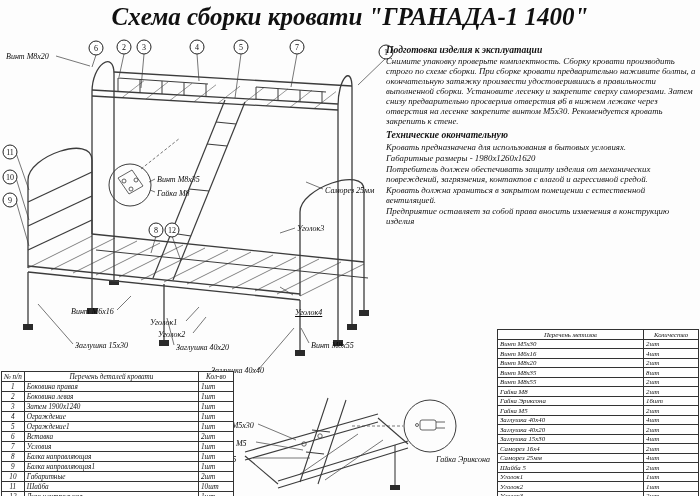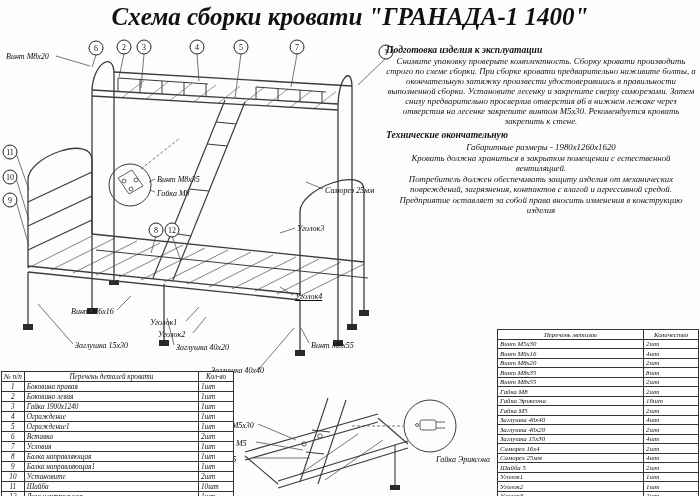--- a/index.html
+++ b/index.html
@@ -9,21 +9,21 @@
          font:bold italic 25px "Liberation Serif",serif;}
   .drawing-svg{position:absolute;left:0;top:40px;}
   .detail-svg{position:absolute;left:200px;top:390px;}
   .overlay{position:absolute;left:0;top:0;width:700px;height:496px;pointer-events:none;}
   .callout{position:absolute;transform:translate(-50%,-50%);width:13px;height:13px;
            border:1px solid #222;border-radius:50%;background:#fff;
            font:8px/13px "Liberation Serif",serif;text-align:center;}
   .plabel{position:absolute;font:italic 8px "Liberation Serif",serif;white-space:nowrap;color:#0a0a0a;}
   .instructions{position:absolute;left:386px;top:41px;width:310px;}
   .sec-h{font:bold italic 9.6px/1.18 "Liberation Serif",serif;margin:3px 0 1px;}
-  .instructions p{font:italic 8.8px/1.14 "Liberation Serif",serif;margin:0 0 1px;text-align:center;}
+  .instructions p{font:italic 8.8px/1.14 "Liberation Serif",serif;margin:0 0 1px;text-align:left;}
   table{border-collapse:collapse;position:absolute;background:#fff;}
   .parts{left:1px;top:371px;width:233px;}
   .parts th,.parts td{border:0.5px solid #333;font:italic 7.2px/8px "Liberation Serif",serif;
                       padding:0.5px 2px;white-space:nowrap;}
   .parts th{text-align:center;font-weight:normal;}
   .parts td:first-child{width:16px;text-align:center;}
   .parts td:last-child{width:30px;text-align:left;}
   .hw{left:497px;top:329px;width:202px;}
   .hw th,.hw td{border:0.5px solid #333;font:italic 6.8px/7.5px "Liberation Serif",serif;
                 padding:0.5px 2px;white-space:nowrap;}
@@ -206,41 +206,42 @@
       <div class="callout" style="left: 10px; top: 152px;">11</div>
       <div class="callout" style="left: 10px; top: 177px;">10</div>
       <div class="callout" style="left: 10px; top: 200px;">9</div>
       <div class="callout" style="left: 156px; top: 230px;">8</div>
       <div class="callout" style="left: 172px; top: 230px;">12</div>
       <div class="plabel" style="left: 6px; top: 52px;">Винт М8х20</div>
       <div class="plabel" style="left: 157px; top: 175px;">Винт М8х35</div>
       <div class="plabel" style="left: 157px; top: 189px;">Гайка М8</div>
       <div class="plabel" style="left: 325px; top: 186px;">Саморез 25мм</div>
       <div class="plabel" style="left: 297px; top: 224px;">Уголок3</div>
-      <div class="plabel" style="left: 295px; top: 292px; text-decoration: underline;">Уголок4</div>
+      <div class="plabel" style="left: 295px; top: 308px; text-decoration: underline;">Уголок4</div>
       <div class="plabel" style="left: 71px; top: 307px;">Винт М6х16</div>
       <div class="plabel" style="left: 150px; top: 318px;">Уголок1</div>
       <div class="plabel" style="left: 158px; top: 330px;">Уголок2</div>
       <div class="plabel" style="left: 75px; top: 341px;">Заглушка 15х30</div>
       <div class="plabel" style="left: 176px; top: 343px;">Заглушка 40х20</div>
       <div class="plabel" style="left: 311px; top: 341px;">Винт М8х55</div>
       <div class="plabel" style="left: 211px; top: 366px;">Заглушка 40х40</div>
       <div class="plabel" style="left: 211px; top: 421px;">Винт М5х30</div>
       <div class="plabel" style="left: 214px; top: 439px;">Гайка М5</div>
       <div class="plabel" style="left: 206px; top: 455px;">Шайба 5</div>
       <div class="plabel" style="left: 436px; top: 455px;">Гайка Эриксона</div>
     </div>
 
   <div class="instructions">
       <div class="sec-h">Подготовка изделия к эксплуатации</div>
       <p>Снимите упаковку проверьте комплектность. Сборку кровати производить строго по схеме сборки. При сборке кровати предварительно наживите болты, а окончательную затяжку произвести удостоверившись в правильности выполненной сборки. Установите лесенку и закрепите сверху саморезами. Затем снизу предварительно просверлив отверстия ø6 в нижнем лежаке через отверстия на лесенке закрепите винтом М5х30. Рекомендуется кровать закрепить к стене.</p>
       <div class="sec-h">Технические окончательную</div>
+      <p>Кровать предназначена для использования в бытовых условиях.</p>
       <p>Габаритные размеры - 1980х1260х1620</p>
+      <p>Потребитель должен обеспечивать защиту изделия от механических повреждений, загрязнения, контактов с влагой и агрессивной средой.</p>
       <p>Кровать должна храниться в закрытом помещении с естественной вентиляцией.</p>
-      <p>Потребитель должен обеспечивать защиту изделия от механических повреждений, загрязнения, контактов с влагой и агрессивной средой.</p>
       <p>Предприятие оставляет за собой права вносить изменения в конструкцию изделия</p>
     </div>
 
   <table class="parts">
     <thead>
       <tr>
         <th>№ п/п</th>
         <th>Перечень деталей кровати</th>
         <th>Кол-во</th>
       </tr>
@@ -251,21 +252,21 @@
           <td>Боковина правая</td>
           <td>1шт</td>
         </tr>
         <tr>
           <td>2</td>
           <td>Боковина левая</td>
           <td>1шт</td>
         </tr>
         <tr>
           <td>3</td>
-          <td>Гайка 1900х1240</td>
+          <td>Затем 1900х1240</td>
           <td>1шт</td>
         </tr>
         <tr>
           <td>4</td>
           <td>Ограждение</td>
           <td>1шт</td>
         </tr>
         <tr>
           <td>5</td>
           <td>Ограждение1</td>
@@ -286,21 +287,21 @@
           <td>Балка направляющая</td>
           <td>1шт</td>
         </tr>
         <tr>
           <td>9</td>
           <td>Балка направляющая1</td>
           <td>1шт</td>
         </tr>
         <tr>
           <td>10</td>
-          <td>Установите</td>
+          <td>Габаритные</td>
           <td>2шт</td>
         </tr>
         <tr>
           <td>11</td>
           <td>Шайба</td>
           <td>10шт</td>
         </tr>
         <tr>
           <td>12</td>
           <td>Дуга центральная</td>

